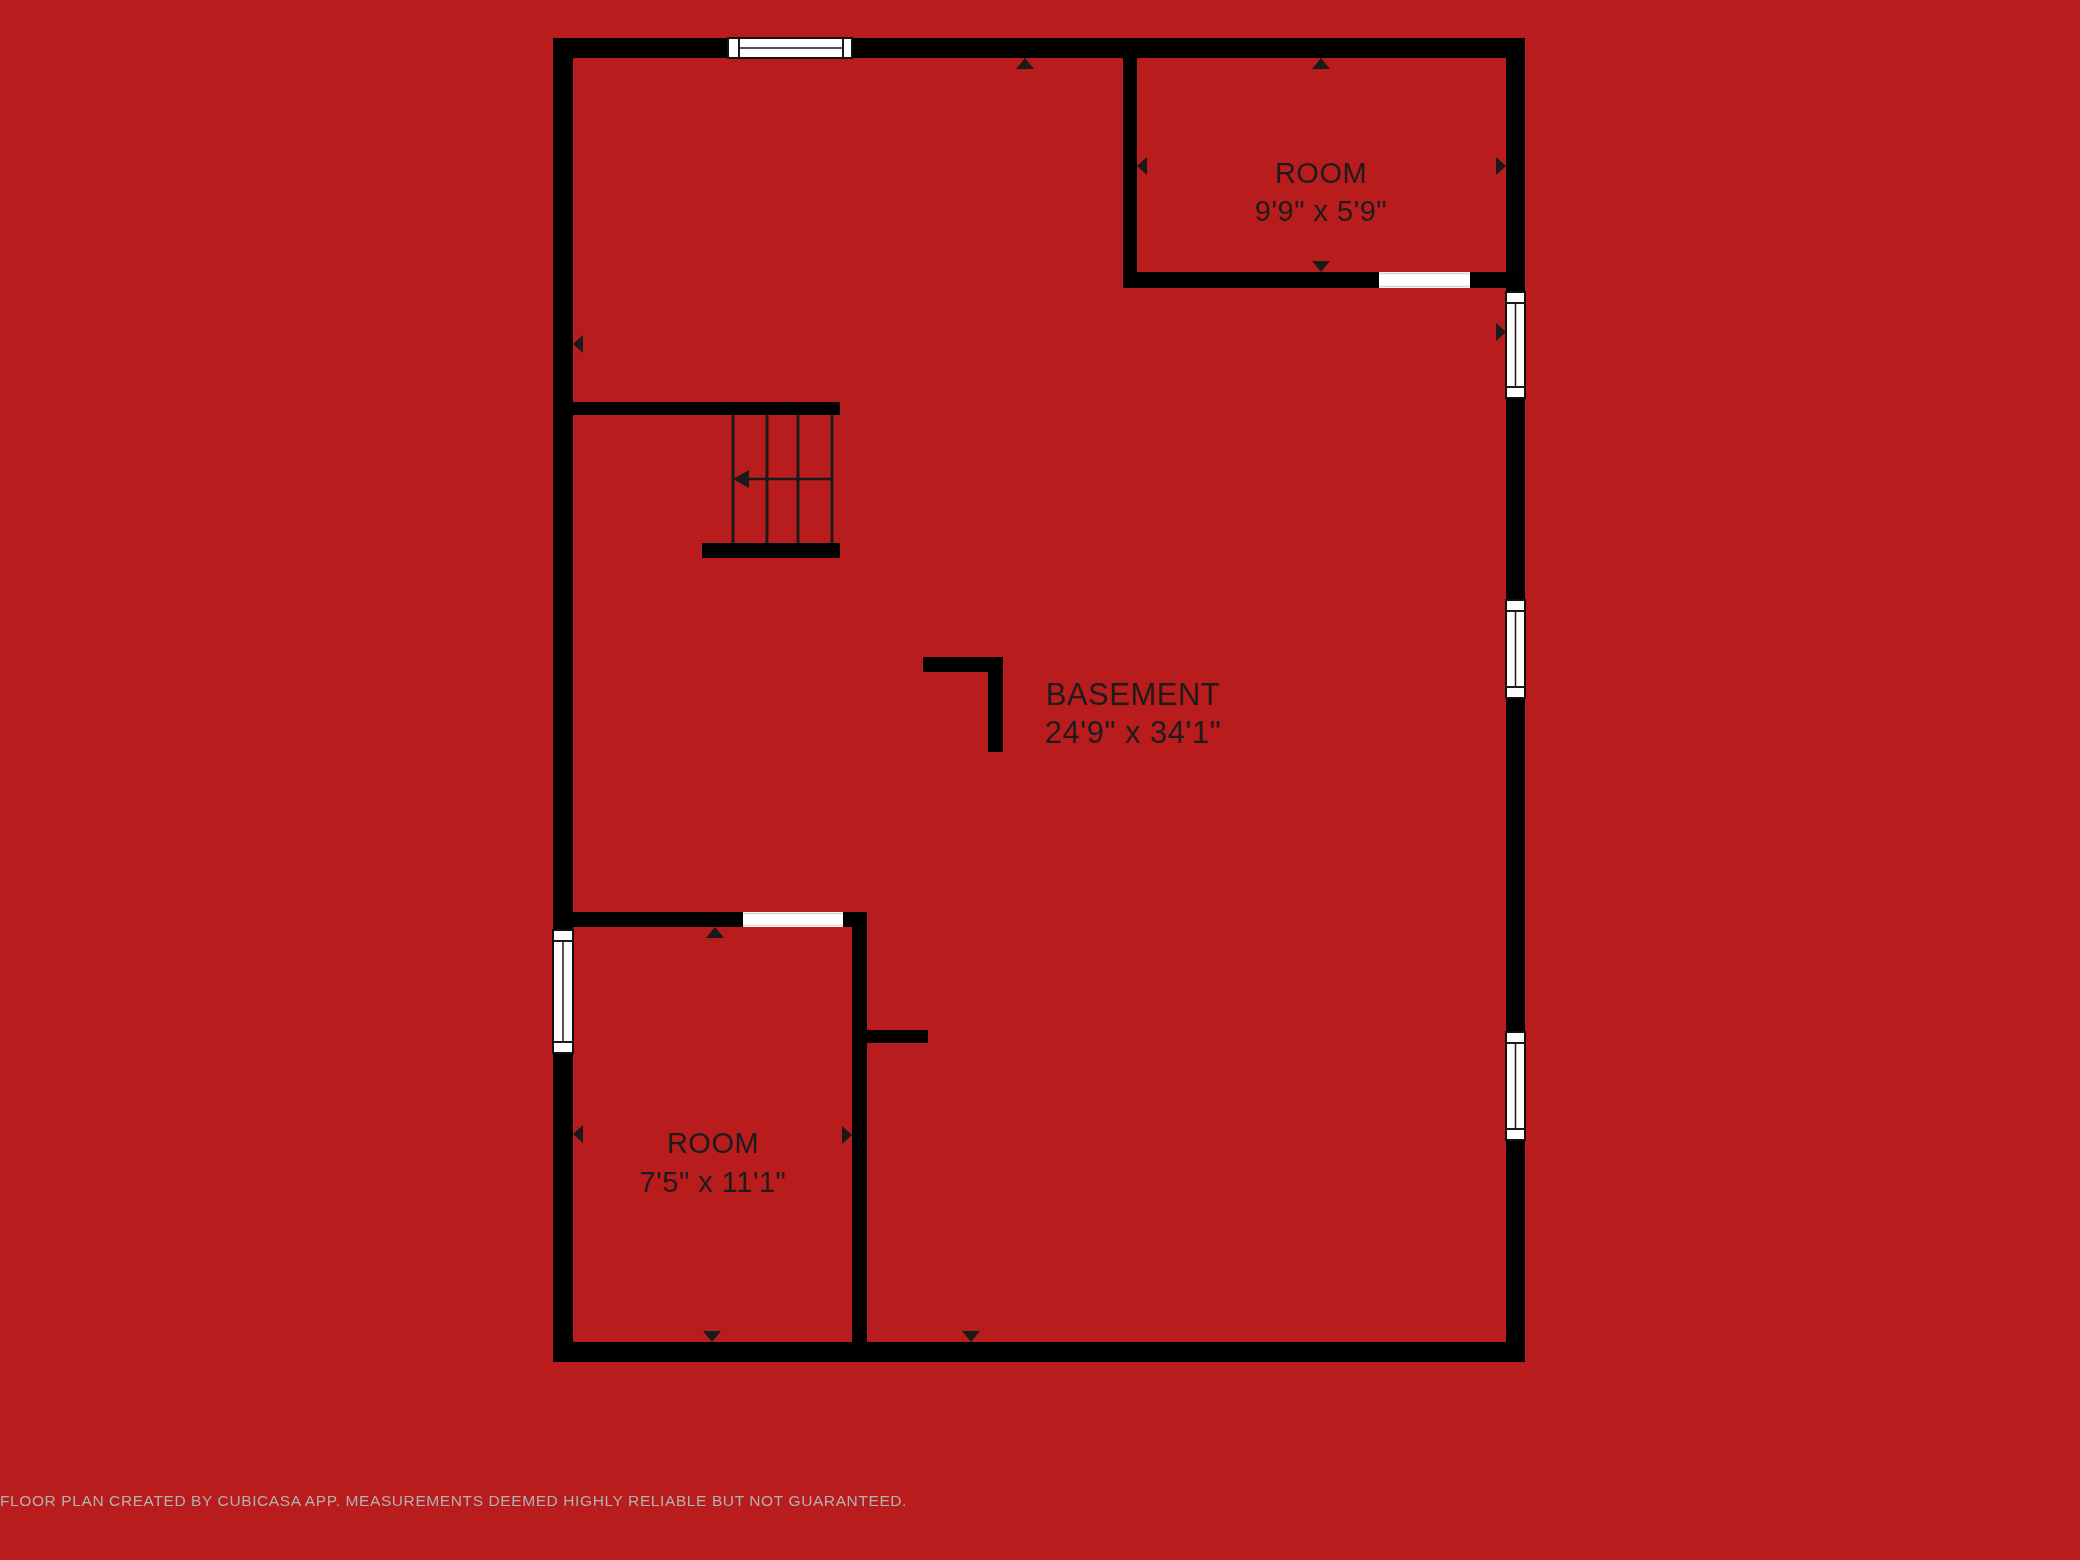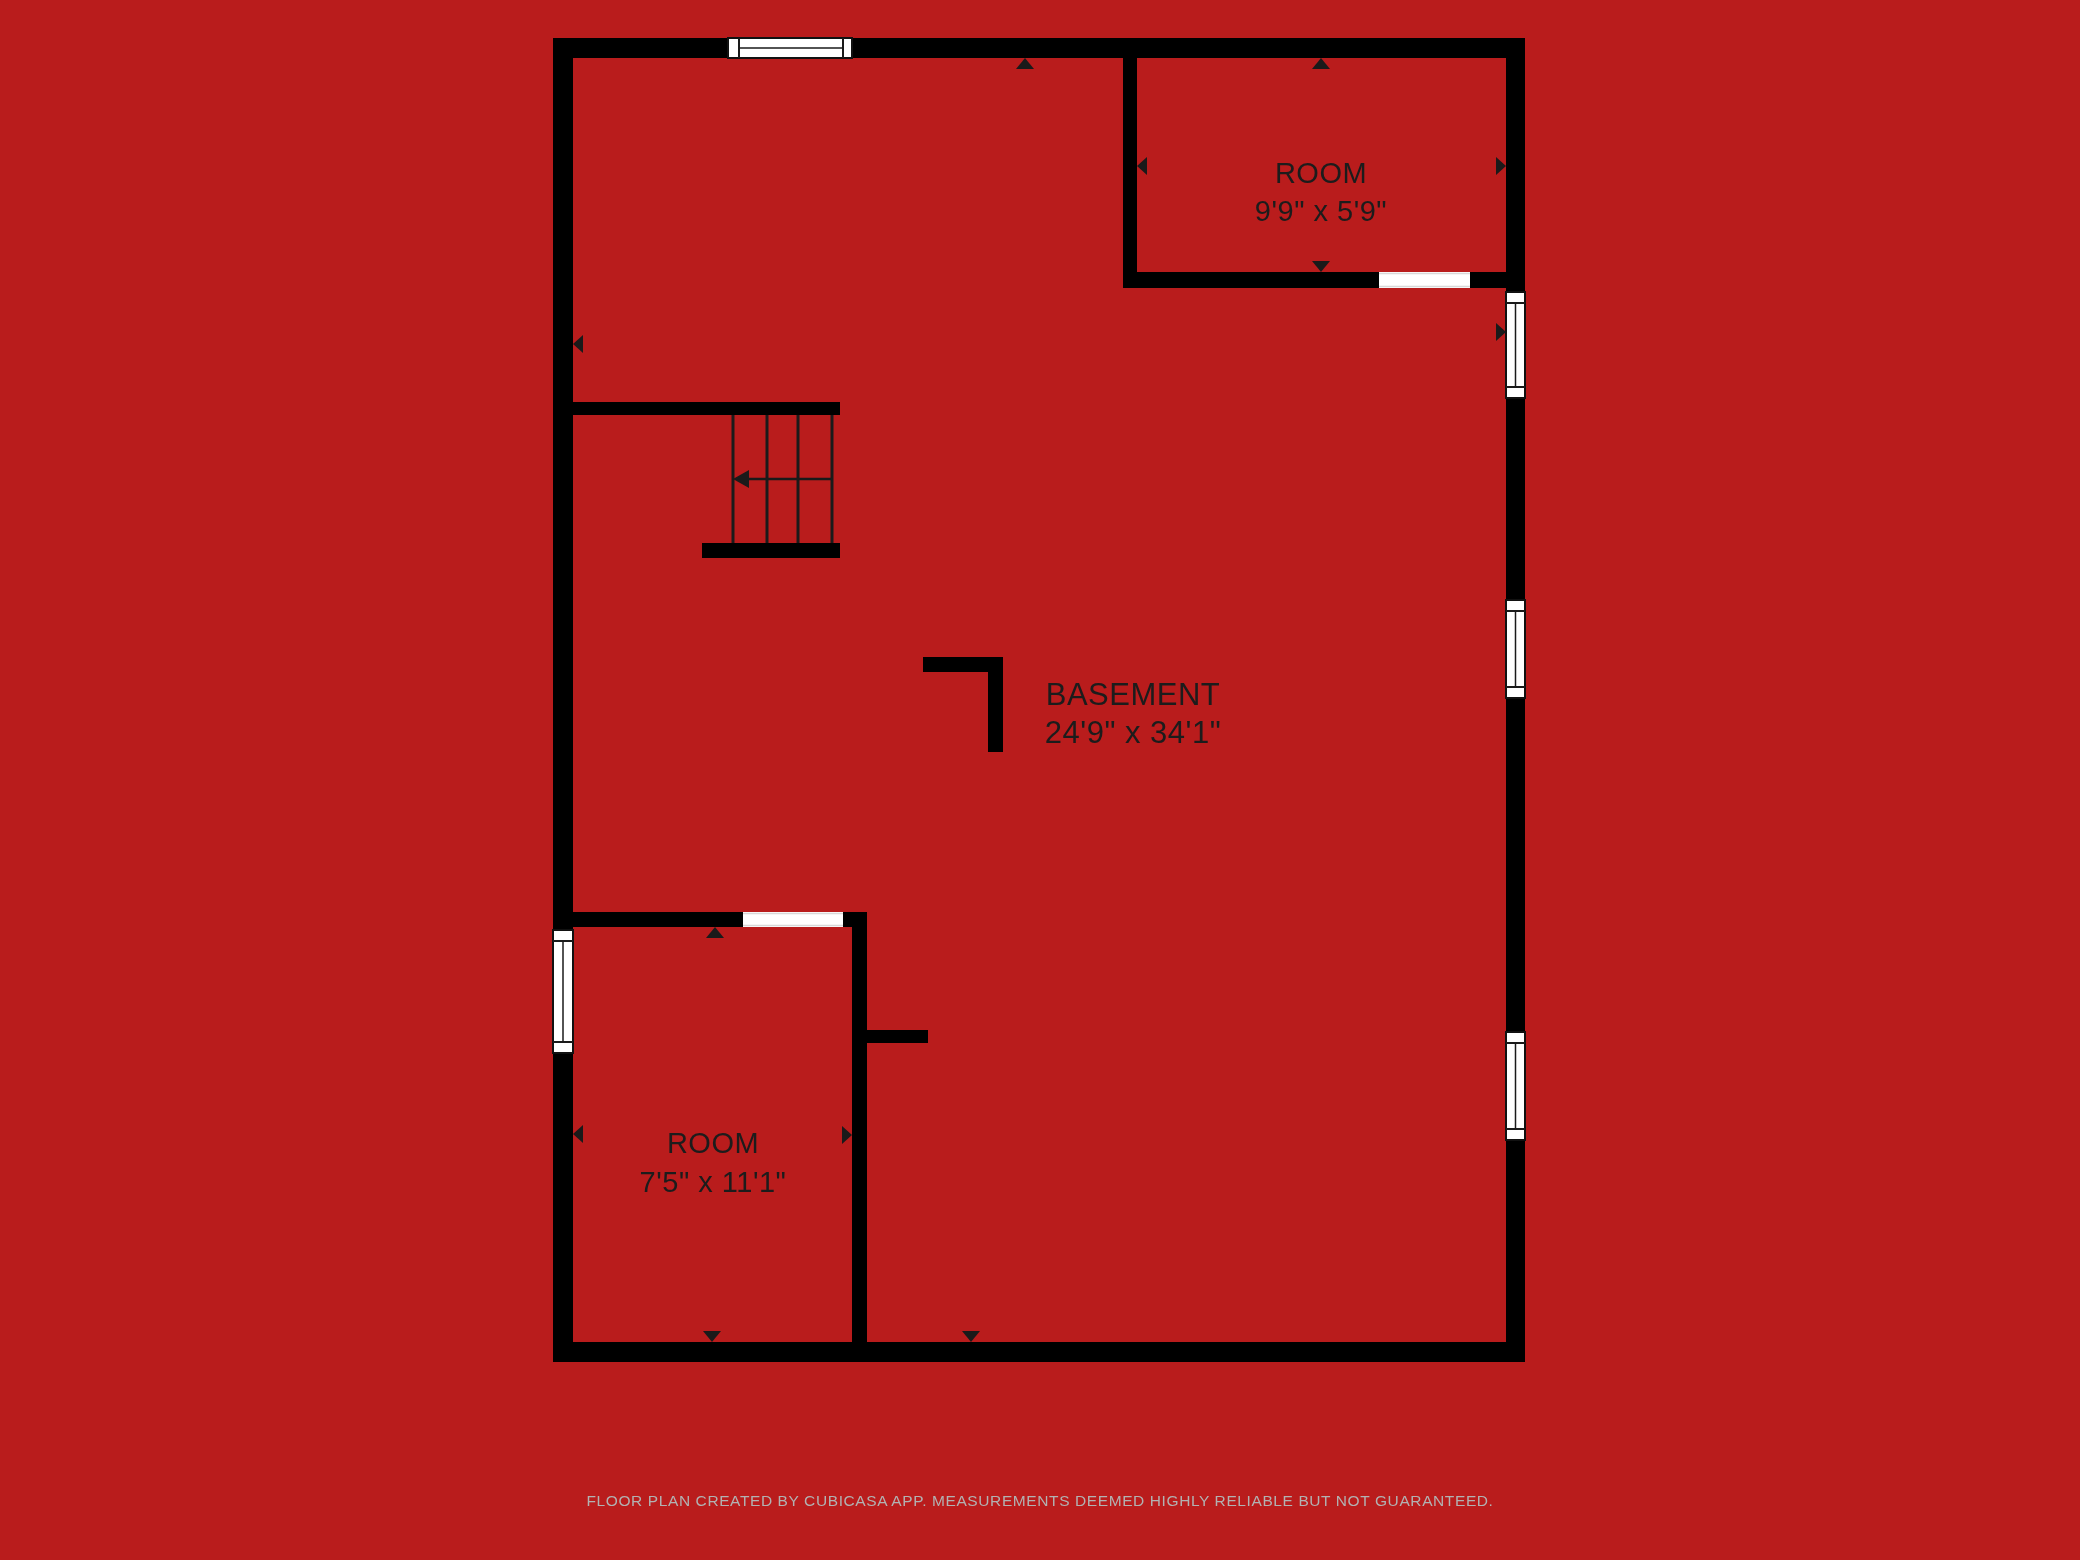--- a/index.html
+++ b/index.html
@@ -26,21 +26,21 @@
   svg.plan text {
     font-family: "Liberation Sans", sans-serif;
     text-anchor: middle;
     letter-spacing: 0.5px;
   }
   .footer {
     position: absolute;
     left: 0;
     right: 0;
     top: 1492px;
-    text-align: center;
+    text-align: left;
     font-size: 15.5px;
     letter-spacing: 0.6px;
     color: #b2b2b2;
     font-family: "Liberation Sans", sans-serif;
   }
 </style>
 </head>
 <body>
 
 <div class="page">

